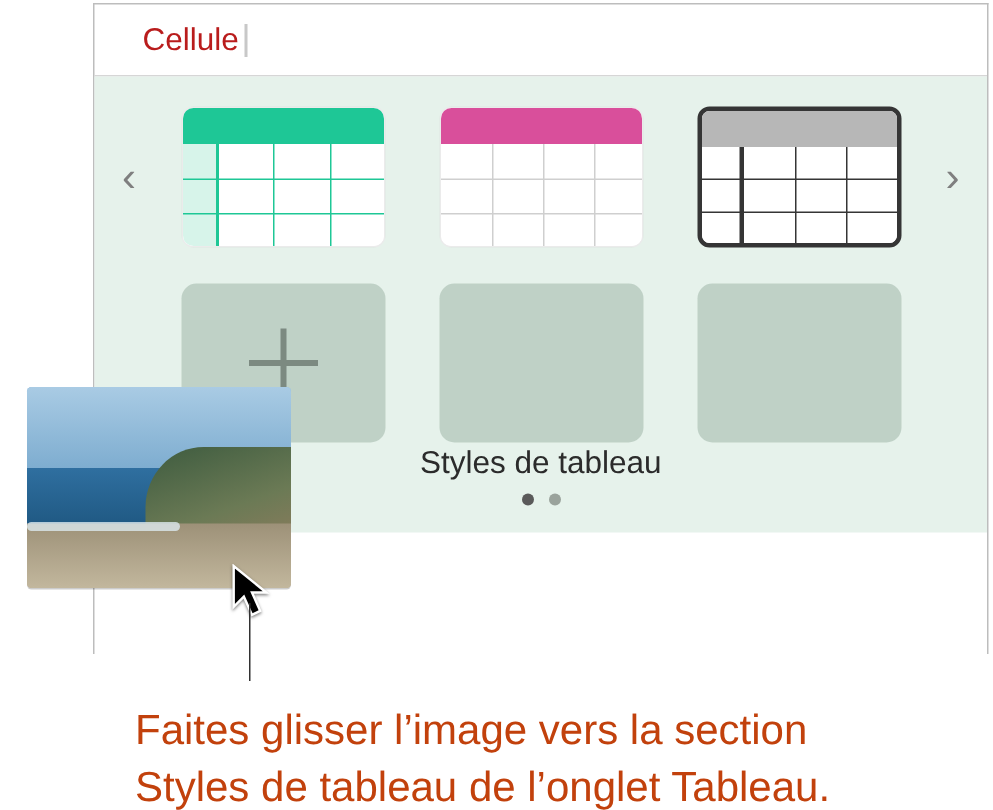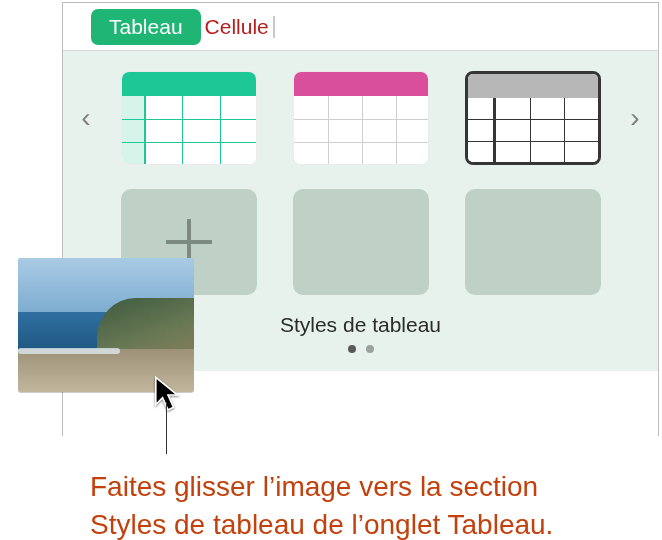--- a/index.html
+++ b/index.html
@@ -140,21 +140,21 @@
     top:50%; left:50%;
     transform: translate(-50%,-50%);
   }
   .placeholder.add::before { width: 46px; height: 4px; }
   .placeholder.add::after { width: 4px; height: 46px; }
 
   .section-title {
     text-align: center;
     font-size: 21px;
     color: #2b2b2b;
-    margin-top: 18px;
+    margin-top: 2px;
     font-weight: 500;
   }
   .dots {
     display:flex; justify-content:center; gap:10px; margin-top:8px;
   }
   .dot { width:8px; height:8px; border-radius:50%; background:#9aa39c; }
   .dot.active { background:#5a5a5a; }
 
   .drag-image {
     position: absolute;
@@ -200,21 +200,20 @@
     color: #c2410c;
     width: 540px;
   }
 </style>
 </head>
 <body>
 
 <div class="panel-frame">
 
   <div class="tab-bar">
-    <div class="tab active">Tableau</div>
     <div class="tab">Cellule</div>
     <div class="tab-sep"></div>
     <div class="tab-sep"></div>
   </div>
 
   <div class="styles-area">
 
     <div style="position:relative;">
       <div class="nav-arrow nav-left">‹</div>
 

